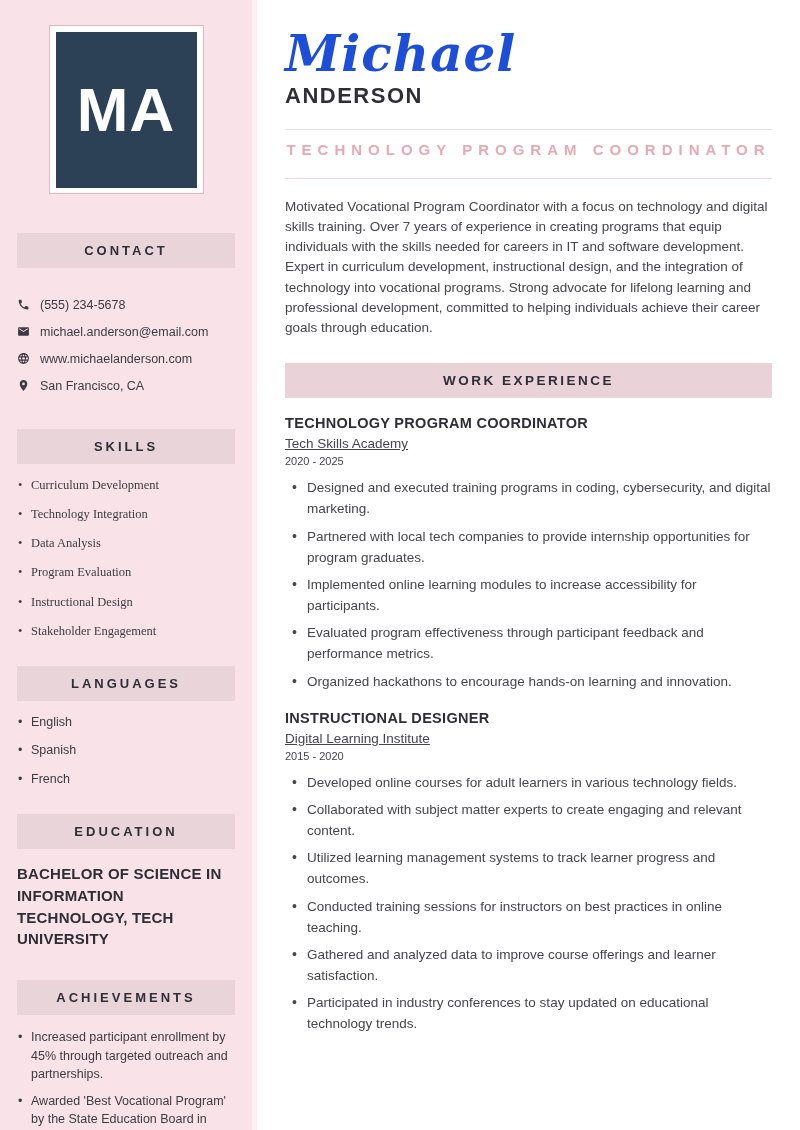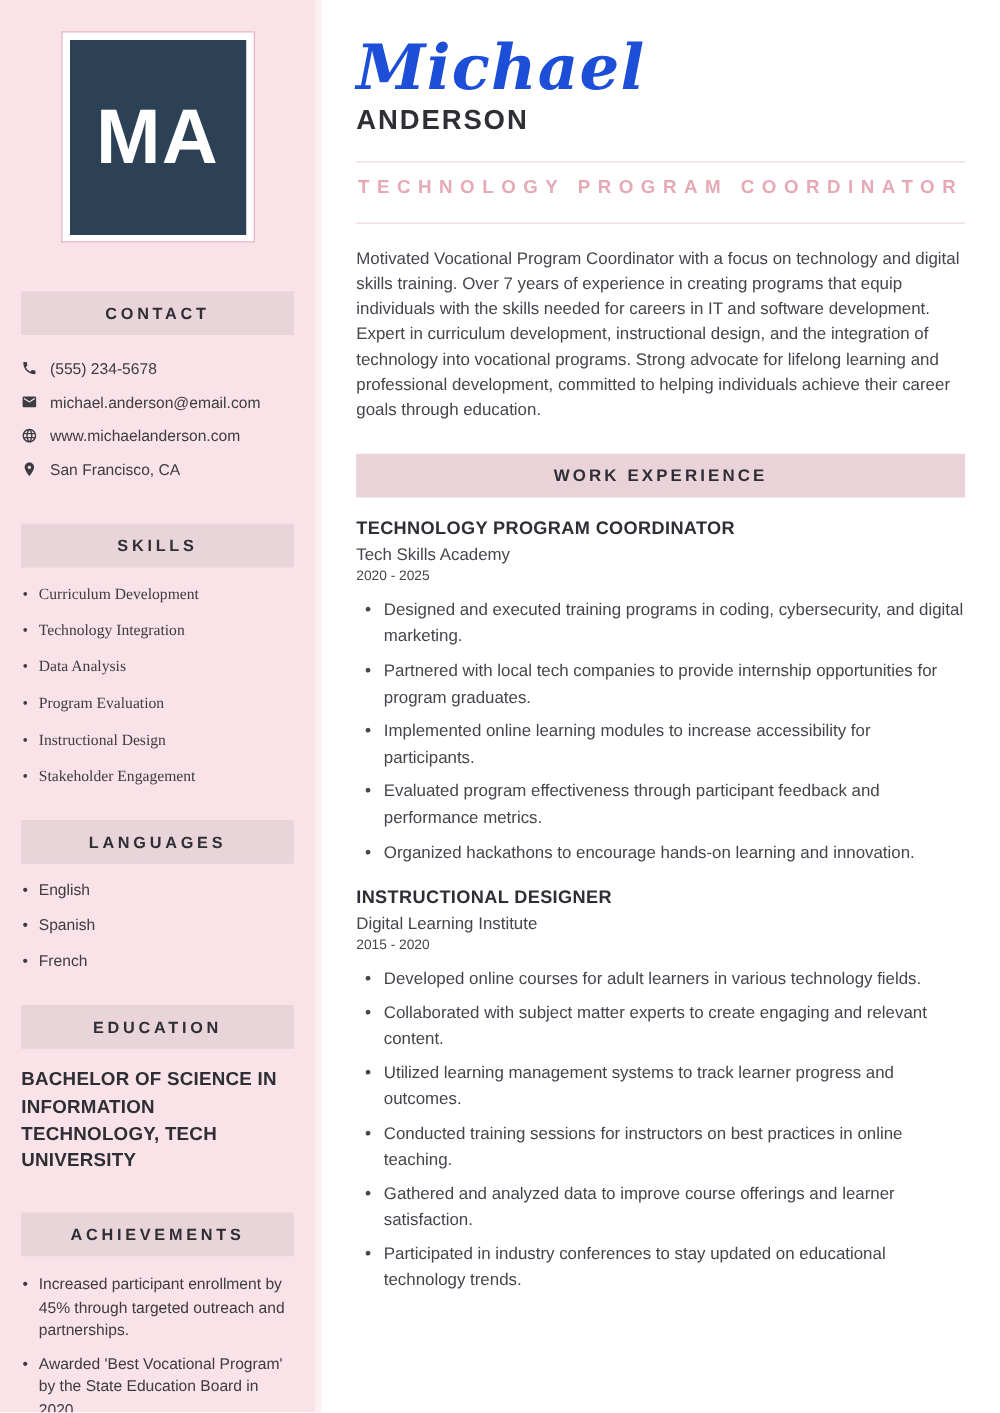--- a/index.html
+++ b/index.html
@@ -23,21 +23,21 @@
   .sidebar{width:257px;flex:0 0 257px;background:var(--sidebar_bg);border-right:5px solid #fdf0f3;padding-top:25px;}
   .photo-frame{width:155px;height:169px;margin:0 auto;background:#fff;border:1px solid var(--photo_border);display:flex;align-items:center;justify-content:center;}
   .photo-inner{width:141px;height:156px;background:var(--navy);display:flex;align-items:center;justify-content:center;}
   .photo-inner span{color:#fff;font-size:62px;font-weight:700;letter-spacing:1px;text-align:right;}
   .side-band{margin:0 17px;background:var(--band_bg);text-align:center;padding:10px 0;font-weight:700;font-size:13px;letter-spacing:3px;color:var(--heading_text);}
   .band-contact{margin-top:39px;}
   .band-skills{margin-top:30px;}
   .band-languages{margin-top:26px;}
   .band-education{margin-top:26px;}
   .band-achievements{margin-top:30px;}
-  .contact-list{list-style:none;margin:13px 17px 0;text-align:center;}
+  .contact-list{list-style:none;margin:23px 17px 0;text-align:center;}
   .contact-row{display:flex;align-items:center;gap:10px;font-size:12.5px;color:var(--sidebar_text);padding:6.5px 0;}
   .contact-row svg{flex:0 0 13px;}
   .dot-list{list-style:none;margin:12px 17px 0;}
   .dot-list li{position:relative;padding-left:14px;font-size:12.5px;color:var(--sidebar_text);margin-bottom:10px;line-height:1.45;}
   .dot-list li::before{content:"•";position:absolute;left:1px;top:0;color:var(--sidebar_text);}
   .skills-list li{margin-bottom:11px;font-family:Liberation Serif, serif;}
   .lang-list li{margin-bottom:10.5px;}
   .degree{margin:14px 17px 0;font-size:15px;font-weight:700;color:var(--heading_text);line-height:1.45;letter-spacing:.2px;}
   .ach-list{margin-top:13px;}
   .ach-list li{margin-bottom:8px;line-height:1.48;}
@@ -45,21 +45,21 @@
   
   .main{flex:1;padding:28px 28px 0;}
   .first-name{font-family:"DejaVu Serif","Liberation Serif",serif;font-style:italic;font-weight:700;font-size:50px;line-height:1.05;color:#1d4ed8;letter-spacing:1px;}
   .last-name{font-size:22px;font-weight:800;letter-spacing:1.5px;color:var(--heading_text);margin-top:2px;}
   .rule{border-top:1px solid var(--rule);margin-top:20px;}
   .role-title{text-align:center;color:var(--rose);font-weight:700;font-size:15px;letter-spacing:6px;margin-top:11px;margin-bottom:11px;}
   .summary{margin-top:18px;font-size:13.5px;line-height:1.5;color:var(--body_text);}
   .we-band{margin-top:25px;background:var(--we_band_bg);text-align:center;padding:10px 0;font-weight:700;font-size:13.5px;letter-spacing:2.5px;color:var(--heading_text);}
   .job{margin-top:17px;}
   .job-title{font-size:14.5px;font-weight:800;color:var(--heading_text);letter-spacing:.3px;}
-  .job-company{font-size:13.5px;margin-top:5px;color:var(--body_text);}
+  .job-company{font-size:13.5px;margin-top:5px;color:var(--body_text);text-decoration:underline;}
   .job-dates{font-size:11px;margin-top:4px;color:var(--body_text);}
   .job-bullets{list-style:none;margin-top:11px;}
   .job-bullets li{position:relative;padding-left:22px;font-size:13.5px;line-height:1.55;color:var(--body_text);margin-bottom:6.5px;}
   .job-bullets li::before{content:"•";position:absolute;left:7px;top:-1px;font-size:14px;color:var(--body_text);}
 </style>
 </head>
 <body>
 
 <div class="page">
 

